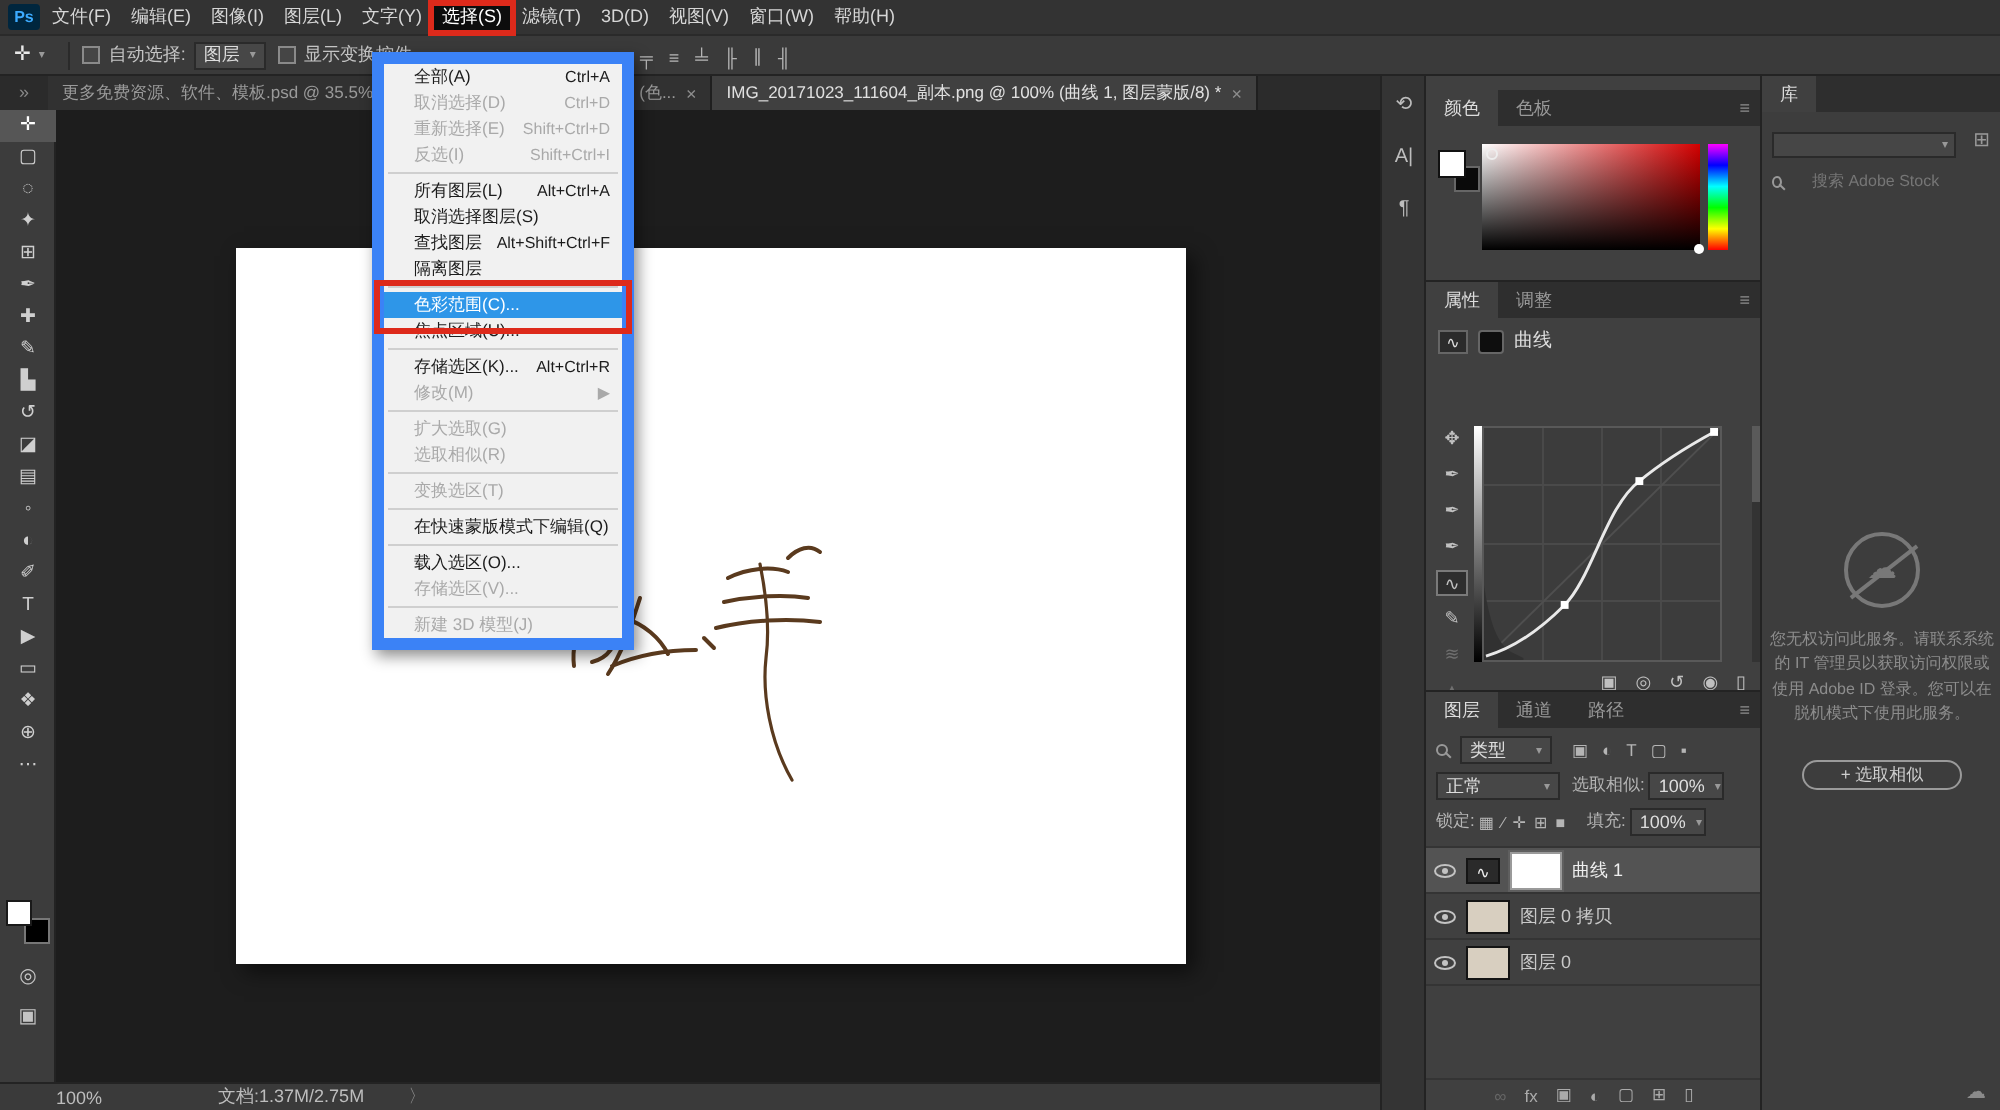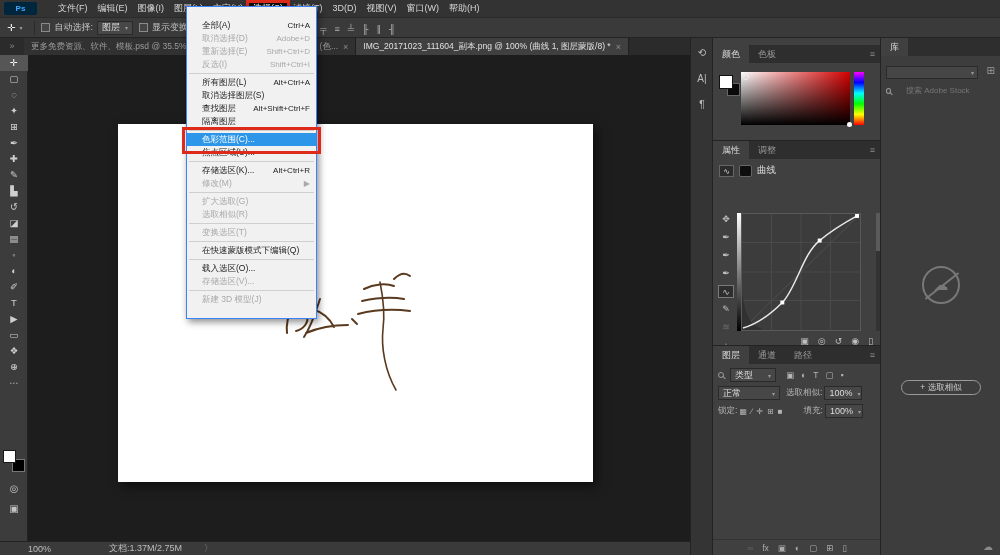--- a/index.html
+++ b/index.html
@@ -7,21 +7,21 @@
     --menubar:#333333; --bar:#3a3a3a; --strip:#2b2b2b;
     --panel:#404040; --phead:#2e2e2e; --canvas:#1d1d1d;
     --bd:#232323; --ctrl:#474747; --txt:#c9c9c9;
   }
   *{margin:0;padding:0;box-sizing:border-box;font-family:"Liberation Sans","DejaVu Sans",sans-serif}
   body{background:#111}
   .app{position:relative;width:1000px;height:555px;background:var(--canvas);overflow:hidden;color:var(--txt)}
 
   
   .menubar{position:absolute;left:0;top:0;width:1000px;height:17px;background:var(--menubar);display:flex;align-items:center;z-index:30}
-  .ps-logo{width:33px;height:13px;margin:0 16px 0 4px;background:#00263e;color:#3cabff;font-size:8px;font-weight:bold;text-align:center;line-height:13px;border-radius:2px}
+  .ps-logo{width:16px;height:13px;margin:0 1px 0 4px;background:#00263e;color:#3cabff;font-size:8px;font-weight:bold;text-align:center;line-height:13px;border-radius:2px}
   .mb-items{display:flex;height:17px}
   .mb-item{position:relative;padding:0 5px;font-size:9px;line-height:17px;color:#d6d6d6;white-space:nowrap}
   .mb-item.open{background:#0d0d0d;color:#fff}
   .mb-item .ann-box{display:none}
   .mb-item.open .ann-box{display:block;position:absolute;left:-2px;right:-2px;top:0px;bottom:-1px;border:3px solid var(--red);pointer-events:none;z-index:61}
 
   
   .optionsbar{position:absolute;left:0;top:17px;width:1000px;height:21px;background:var(--bar);border-top:1px solid #2a2a2a;border-bottom:1px solid var(--bd);display:flex;align-items:center;font-size:9px;color:#c4c4c4;z-index:10}
   .ob-move{margin:0 4px 0 7px;font-size:10px;color:#e8e8e8}
   .ob-caret{font-size:6px;color:#999;margin-right:6px}
@@ -53,21 +53,21 @@
   .doc{position:absolute;left:90px;top:69px;width:475px;height:358px;background:#fff;box-shadow:4px 4px 10px rgba(0,0,0,.55)}
   .sig{stroke:#5a3a1e;stroke-width:2;fill:none;stroke-linecap:round;stroke-linejoin:round}
 
   
   .statusbar{position:absolute;left:0;top:541px;width:690px;height:14px;background:var(--bar);border-top:1px solid var(--bd);display:flex;align-items:center;font-size:9px;color:#bdbdbd}
   .sb-zoom{margin-left:28px}
   .sb-doc{margin-left:58px}
   .sb-ch{margin-left:22px;color:#8b8b8b}
 
   
-  .menu{position:absolute;left:186px;top:6px;width:131px;background:#f1f1f1;border:1px solid #3b82f6;box-shadow:2px 3px 7px rgba(0,0,0,.45);padding:12px 0;z-index:40}
+  .menu{position:absolute;left:186px;top:26px;width:131px;background:#f1f1f1;border:6px solid #3b82f6;box-shadow:2px 3px 7px rgba(0,0,0,.45);padding:0 0;z-index:40}
   .mi{display:flex;justify-content:space-between;align-items:center;height:13px;font-size:8.5px;color:#1c1c1c;padding:0 6px 0 15px;white-space:nowrap}
   .mi .sc{font-size:8px;color:#1c1c1c;margin-left:6px}
   .mi.disabled,.mi.disabled .sc{color:#a9a9a9}
   .mi.highlighted{position:relative;background:var(--hl);color:#fff}
   .mi.separator{height:1px;background:#cfcfcf;margin:2px 2px;padding:0}
   .mi .ann-box{display:none}
   .mi.highlighted .ann-box{display:block;position:absolute;left:-5px;right:-5px;top:-6px;bottom:-8px;border:3px solid var(--red);pointer-events:none;z-index:61}
 
   
   .collapsed-strip{position:absolute;left:690px;top:38px;width:22px;height:517px;background:#343434;border-left:1px solid var(--bd)}
@@ -311,21 +311,21 @@
 
       <div class="mi">
 
         <span>全部(A)</span>
         <span class="sc">Ctrl+A</span>
       </div>
 
       <div class="mi disabled">
 
         <span>取消选择(D)</span>
-        <span class="sc">Adobe+D</span>
+        <span class="sc">Ctrl+D</span>
       </div>
 
       <div class="mi disabled">
 
         <span>重新选择(E)</span>
         <span class="sc">Shift+Ctrl+D</span>
       </div>
 
       <div class="mi disabled">
 
@@ -588,26 +588,49 @@
       <div class="lp-row">
         <span>锁定:</span>
         <span style="display:inline-flex">
 
         <span class="lp-lockic">▦</span>
             <span class="lp-lockic">∕</span>
             <span class="lp-lockic">✛</span>
             <span class="lp-lockic">⊞</span>
             <span class="lp-lockic">■</span>
           </span>
-        <span style="margin-left:19px">填充:</span>
+        <span style="margin-left:9px">填充:</span>
         <span class="dd" style="margin:0 0 0 2px;width:38px">
           <span>100%</span>
           <span class="arr">▾</span>
         </span>
       </div>
+      <div class="layerlist">
+
+          <div class="layer-row selected adjustment">
+            <span class="eye"></span>
+            <span class="thumb"></span>
+            <span class="mask"></span>
+            <span>曲线 1</span>
+          </div>
+
+          <div class="layer-row image">
+            <span class="eye"></span>
+            <span class="thumb"></span>
+
+            <span>图层 0 拷贝</span>
+          </div>
+
+          <div class="layer-row image">
+            <span class="eye"></span>
+            <span class="thumb"></span>
+
+            <span>图层 0</span>
+          </div>
+        </div>
       <div class="lp-bottom">
 
       <span class="lp-bic disabled">∞</span>
           <span class="lp-bic">fx</span>
           <span class="lp-bic">▣</span>
           <span class="lp-bic">◐</span>
           <span class="lp-bic">▢</span>
           <span class="lp-bic">⊞</span>
           <span class="lp-bic">▯</span>
         </div>
@@ -620,17 +643,18 @@
     </div>
     <div class="lib-dd">
       <span class="arr" style="font-size:6px;color:#999">▾</span>
     </div>
     <span class="lib-grid">⊞</span>
     <div class="lib-search">
       <span class="mag"></span>
       <input placeholder="搜索 Adobe Stock" style="">
     </div>
     <div class="lib-cloud">☁</div>
+    <div class="lib-msg">您无权访问此服务。请联系系统的 IT 管理员以获取访问权限或使用 Adobe ID 登录。您可以在脱机模式下使用此服务。</div>
     <button class="lib-btn">+ 选取相似</button>
     <span class="lib-cc">☁</span>
   </div>
 
 </div>
 
 </body></html>

